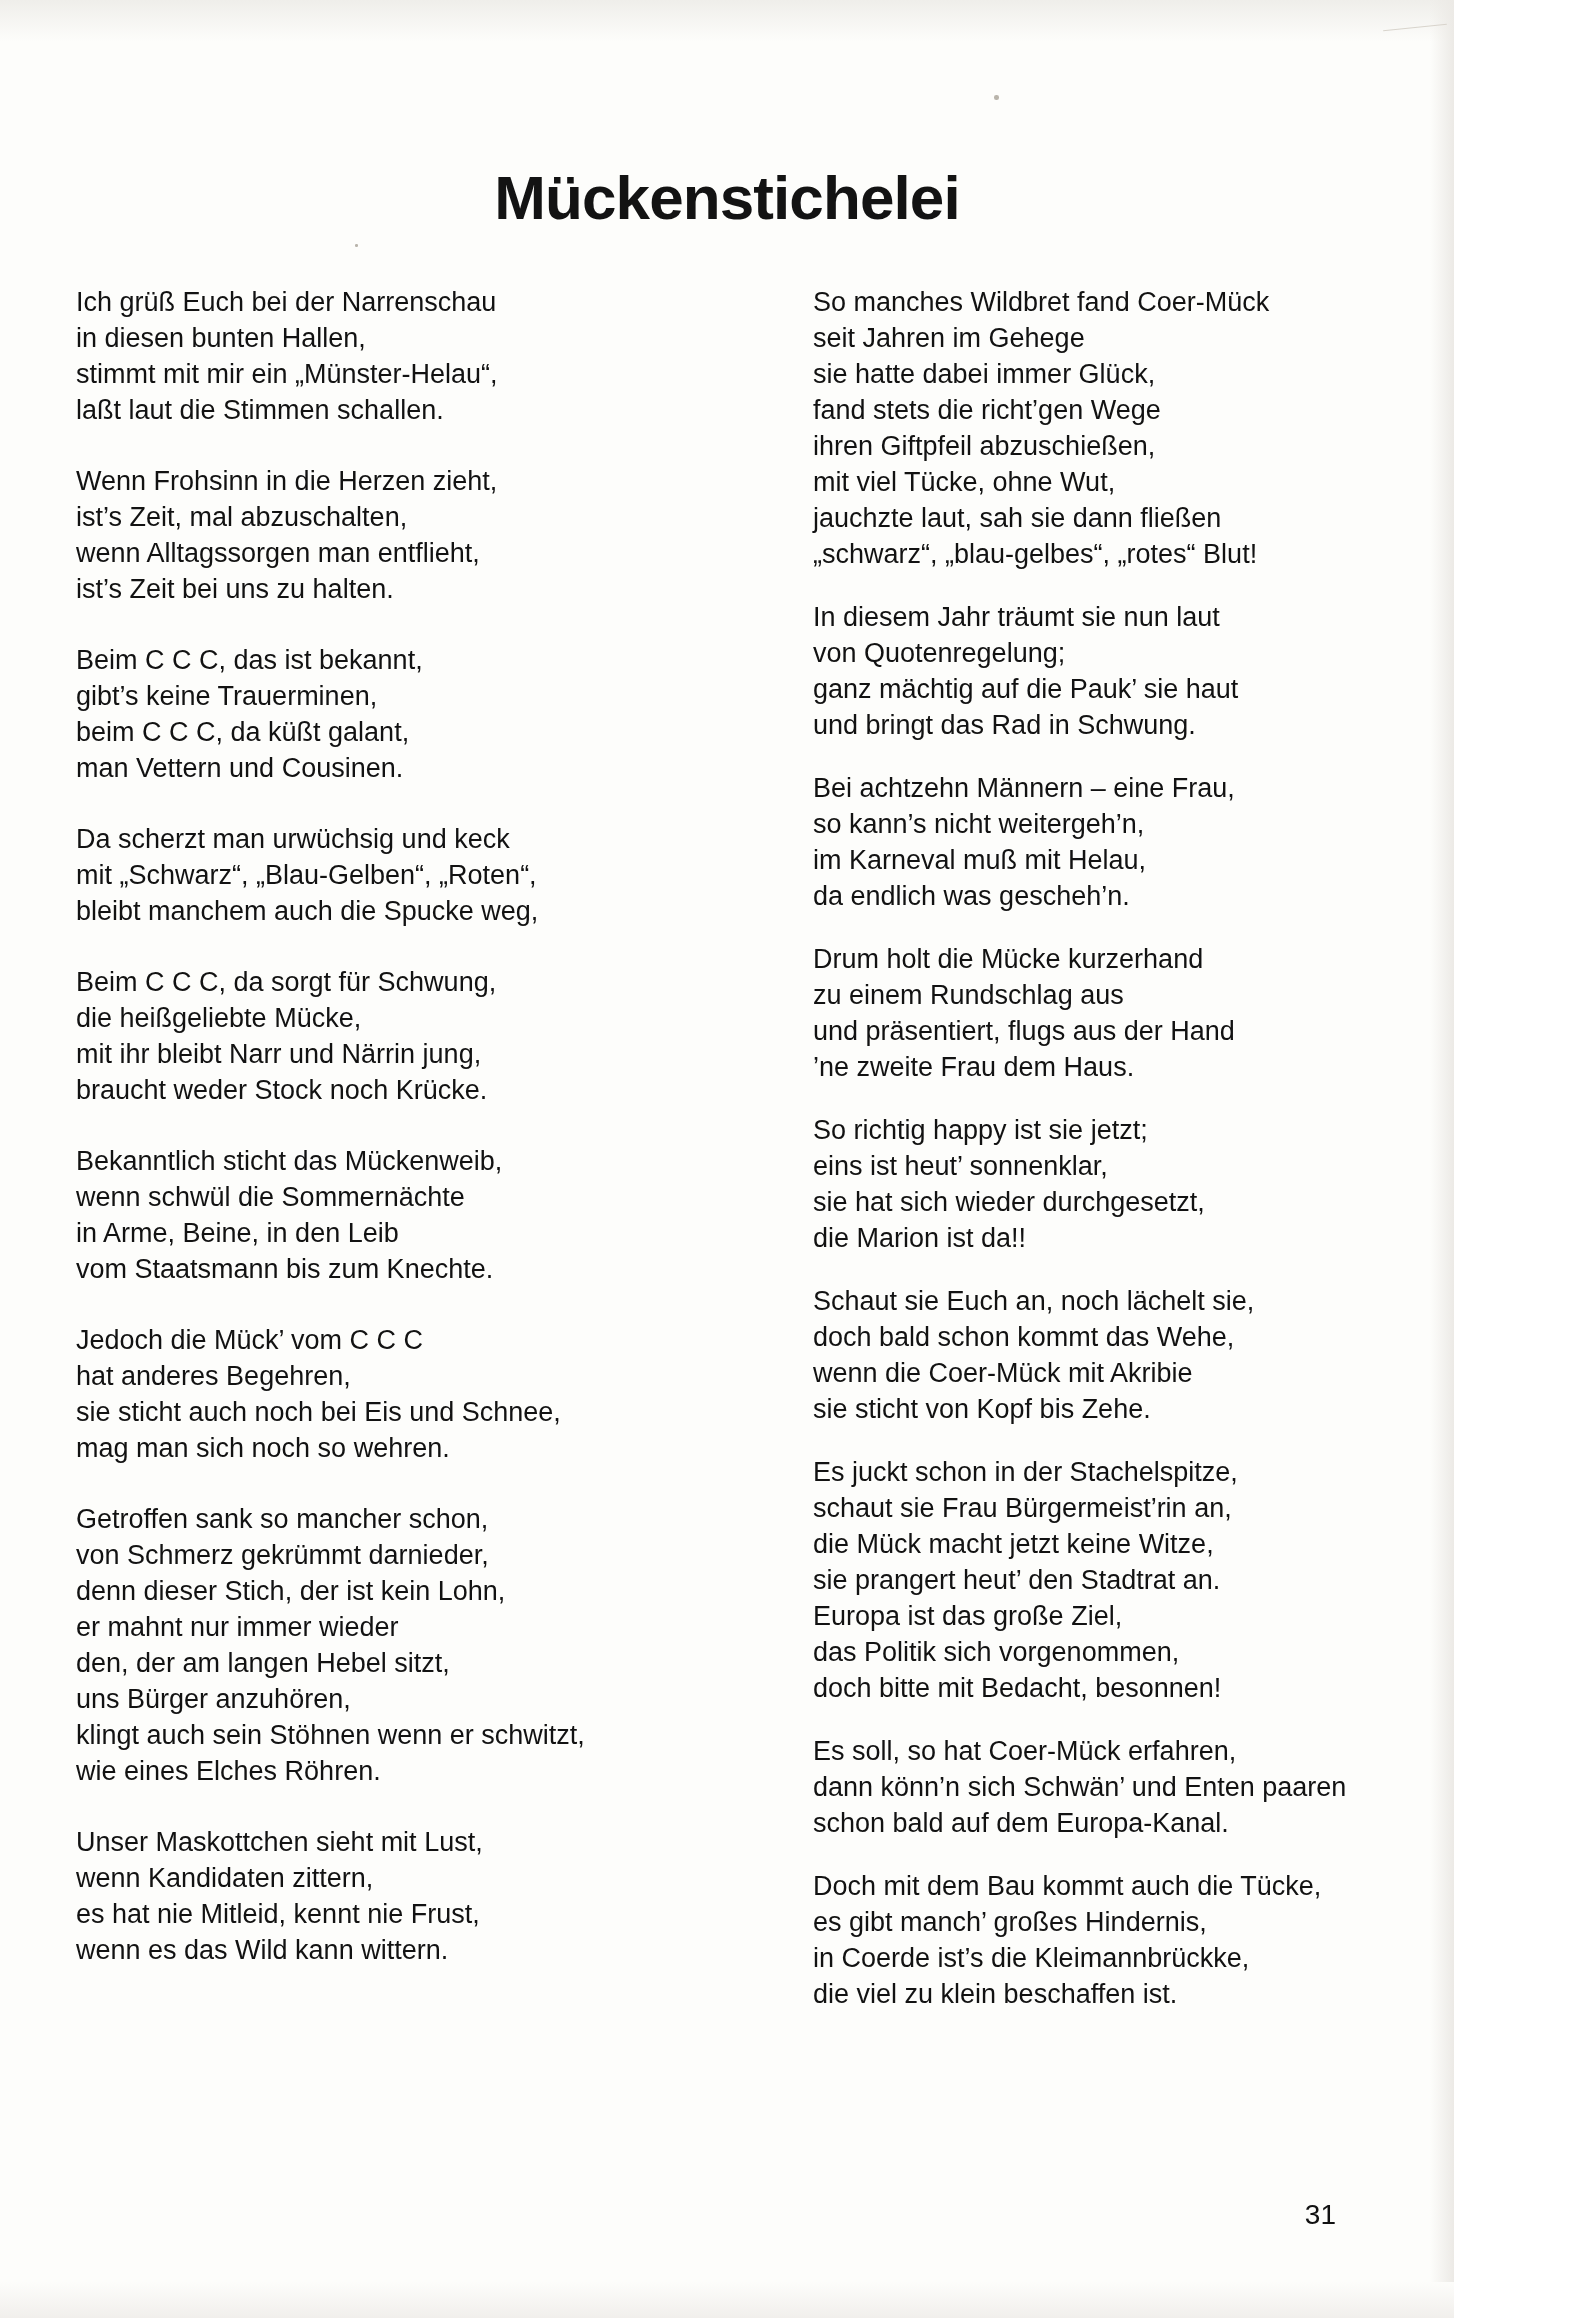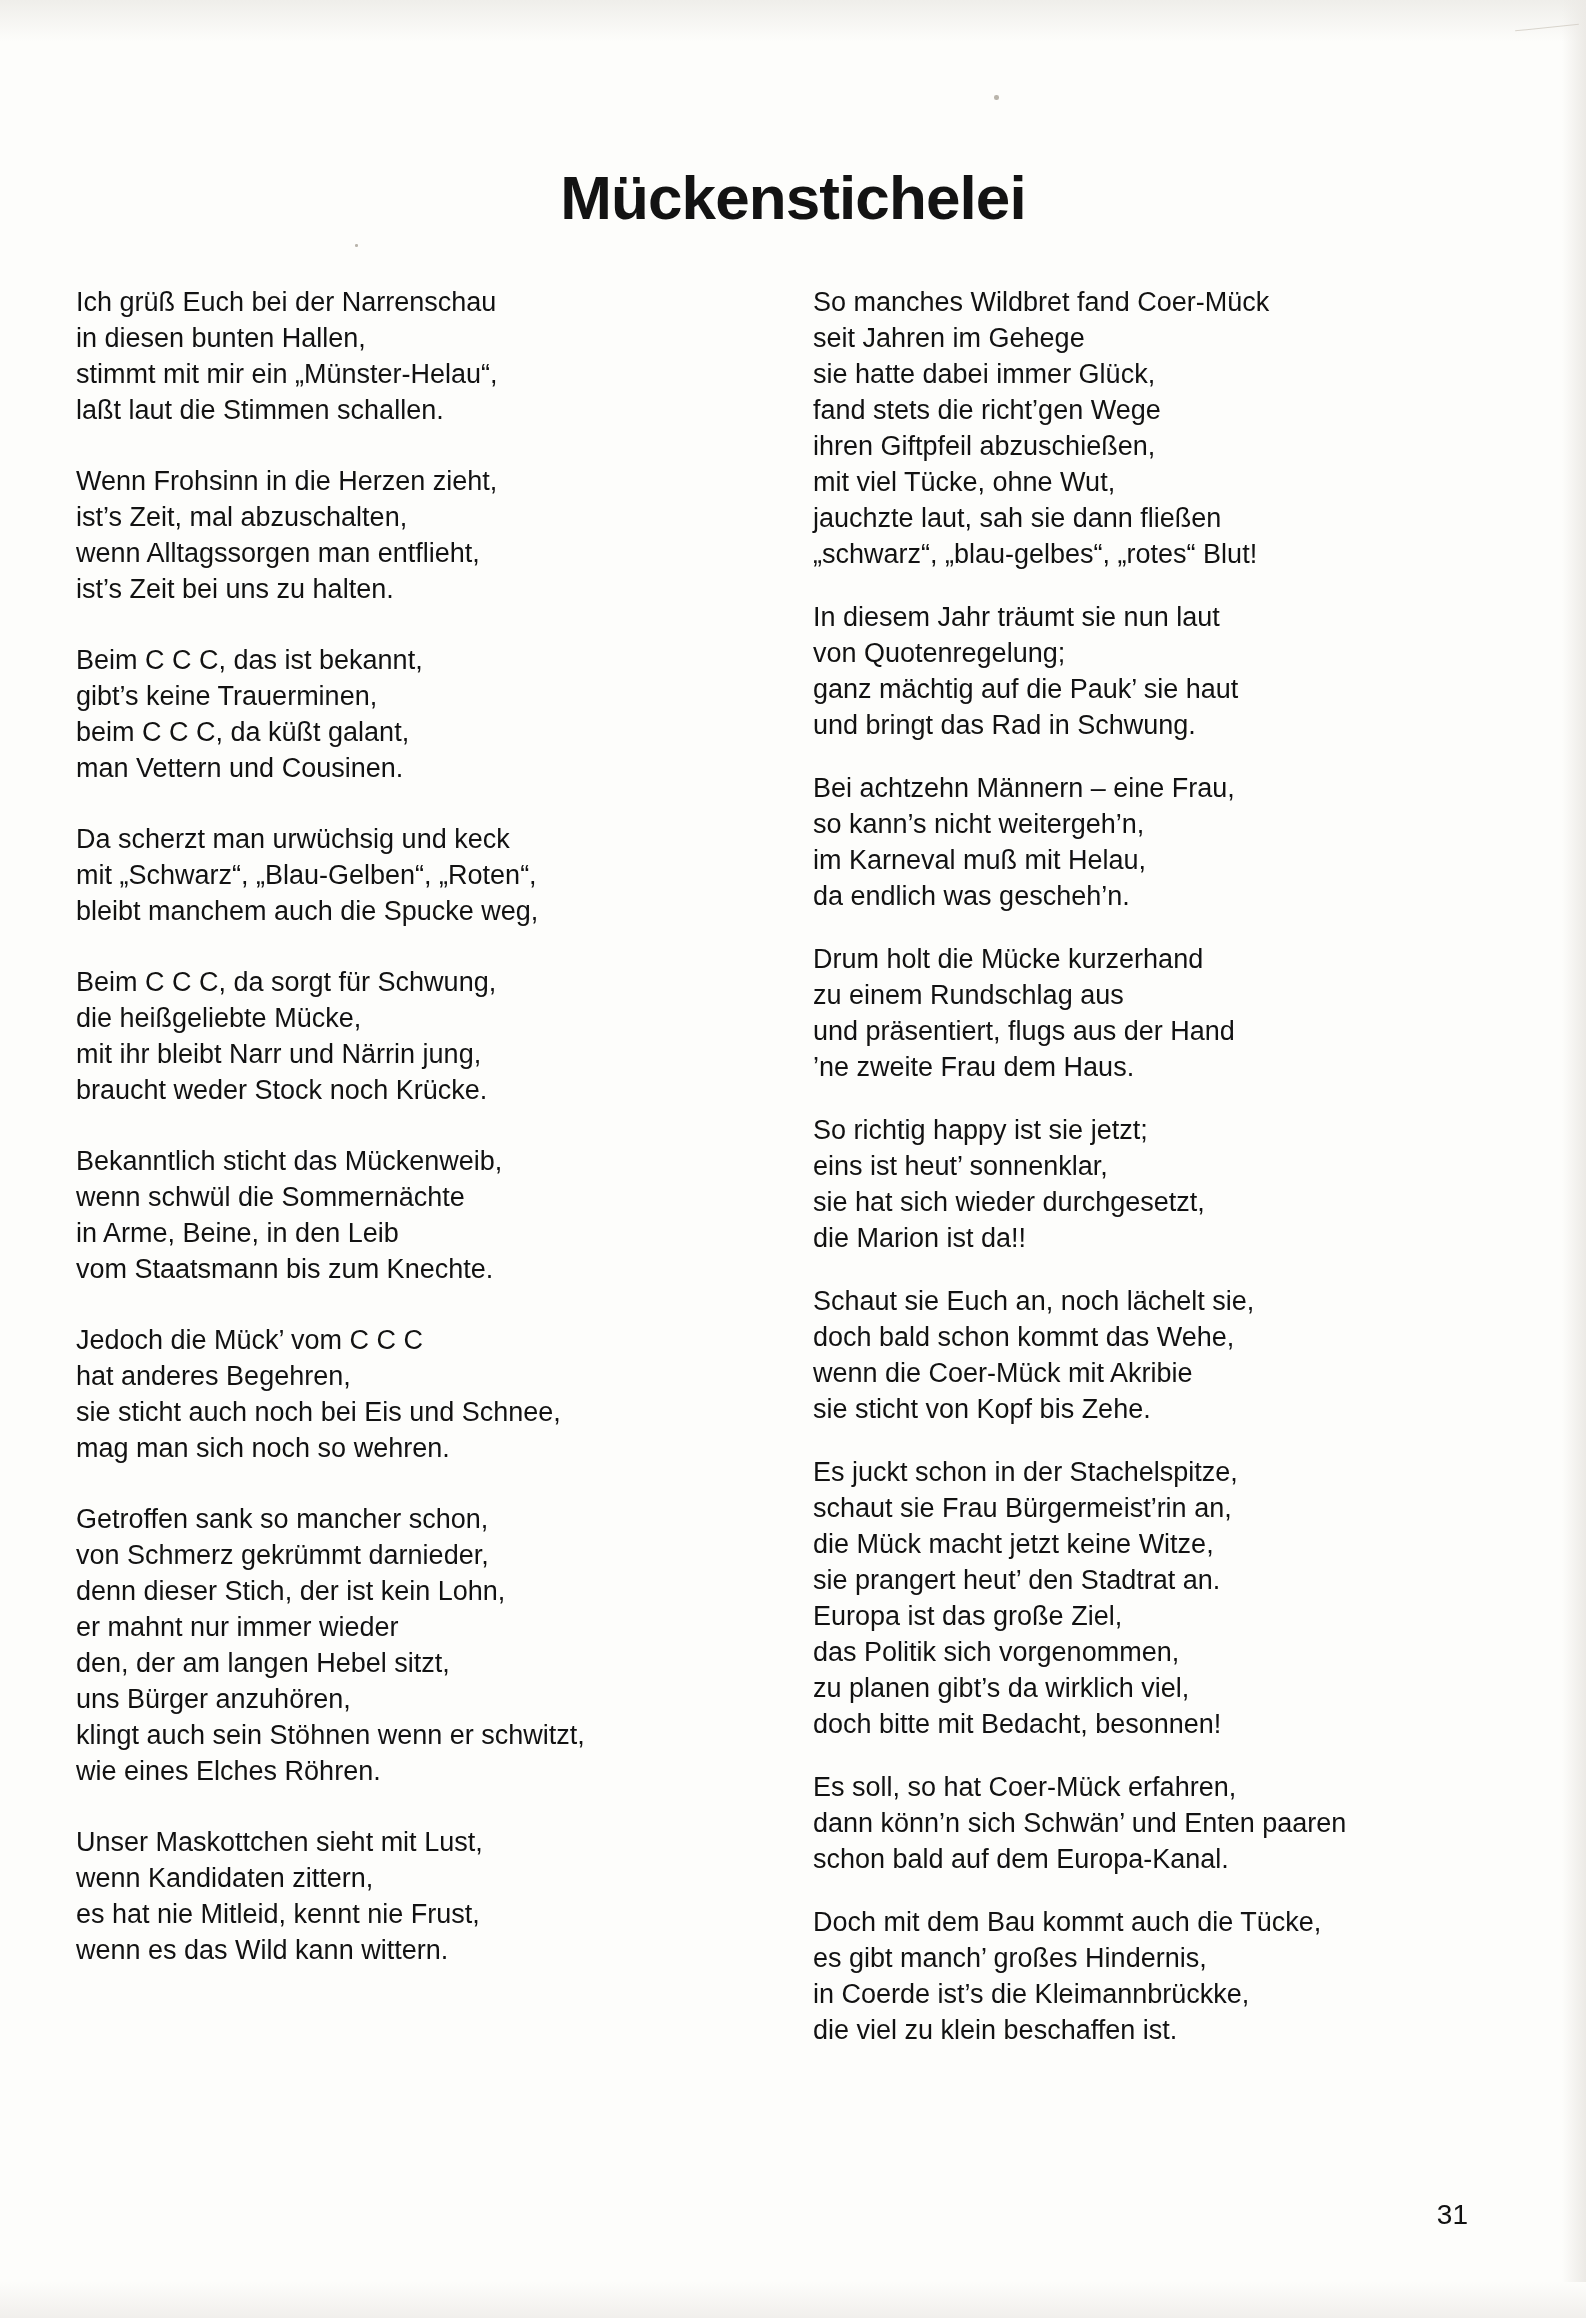--- a/index.html
+++ b/index.html
@@ -2,26 +2,27 @@
 <html style="font-size:14.5px"><head>
 <meta charset="utf-8">
 <style>
   html, body {
     margin: 0;
     padding: 0;
     background: #ffffff;
   }
   .page {
     position: relative;
-    width: 1586px;
+    width: 1410px;
     height: 2318px;
     background: #fdfdfb;
     font-family: "Liberation Sans", sans-serif;
     color: #111111;
     overflow: hidden;
+    padding-left: 44px;
   }
   
   .scan-edge-top {
     position: absolute;
     top: 0; left: 0; right: 0;
     height: 42px;
     background: linear-gradient(to bottom, #efeeea 0%, #fdfdfb 100%);
   }
   .scan-edge-right {
     position: absolute;
@@ -214,21 +215,20 @@
         <div class="line">wenn die Coer-Mück mit Akribie</div>
         <div class="line">sie sticht von Kopf bis Zehe.</div>
       </div>
       <div class="stanza">
         <div class="line">Es juckt schon in der Stachelspitze,</div>
         <div class="line">schaut sie Frau Bürgermeist’rin an,</div>
         <div class="line">die Mück macht jetzt keine Witze,</div>
         <div class="line">sie prangert heut’ den Stadtrat an.</div>
         <div class="line">Europa ist das große Ziel,</div>
         <div class="line">das Politik sich vorgenommen,</div>
-        <div class="line">zu planen gibt’s da wirklich viel,</div>
         <div class="line">doch bitte mit Bedacht, besonnen!</div>
       </div>
       <div class="stanza">
         <div class="line">Es soll, so hat Coer-Mück erfahren,</div>
         <div class="line">dann könn’n sich Schwän’ und Enten paaren</div>
         <div class="line">schon bald auf dem Europa-Kanal.</div>
       </div>
       <div class="stanza">
         <div class="line">Doch mit dem Bau kommt auch die Tücke,</div>
         <div class="line">es gibt manch’ großes Hindernis,</div>

